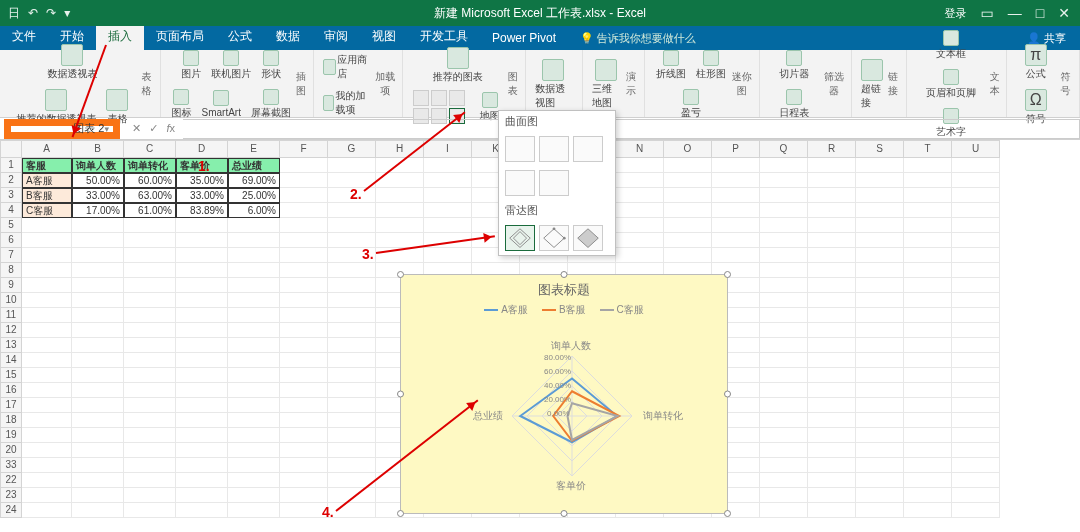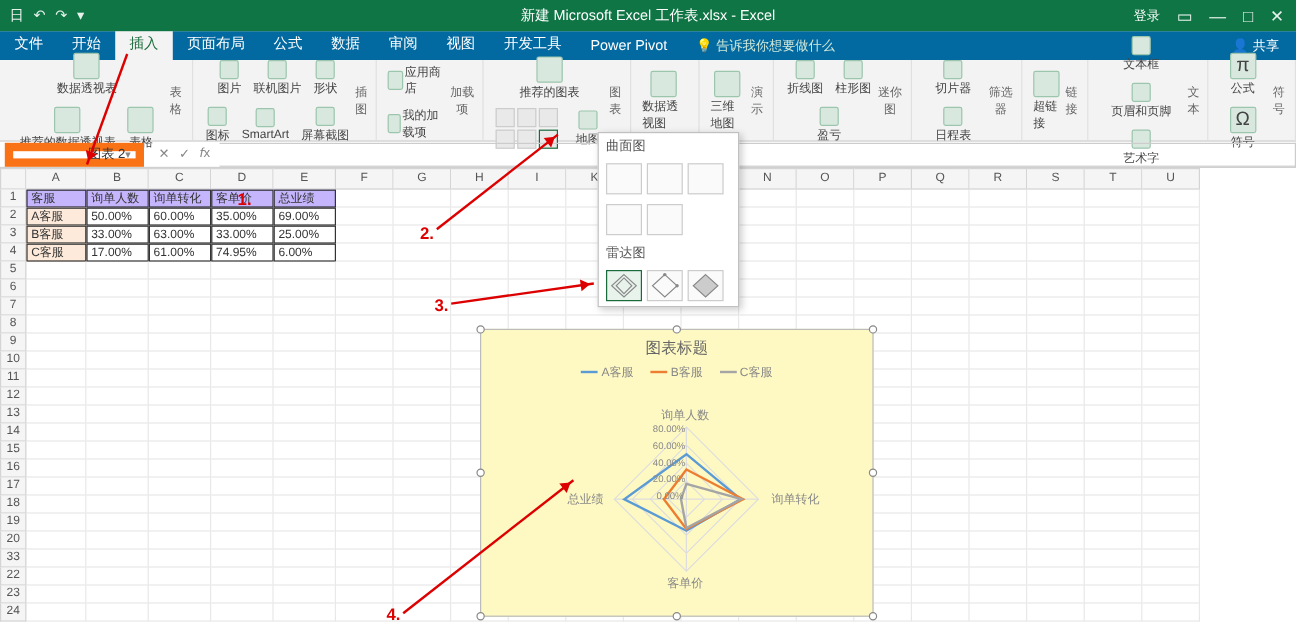--- a/index.html
+++ b/index.html
@@ -31,24 +31,24 @@
 .fxinput{flex:1;height:20px;border:1px solid #ccc;border-left:none}
 .sheet{position:relative;flex:1}
 .grid{position:relative}
 .colhdr{display:flex;height:18px;font-size:10px}
 .corner{width:22px;border:1px solid #d4d4d4;background:#f5f5f5}
 .ch{border:1px solid #d4d4d4;border-left:none;background:#f5f5f5;text-align:center;line-height:16px;color:#555}
 .rows{display:flex;flex-direction:column}
 .row{display:flex;height:15px}
 .rh{width:22px;border:1px solid #d4d4d4;border-top:none;background:#f5f5f5;text-align:center;font-size:10px;color:#555;line-height:14px}
 .cell{border-right:1px solid #e8e8e8;border-bottom:1px solid #e8e8e8;padding:0 3px;font-size:10px;line-height:14px;overflow:hidden;white-space:nowrap}
-.datahdr{background:#c4b5fd;border:1px solid #333!important;font-weight:400}
+.datahdr{background:#86efac;border:1px solid #333!important;font-weight:700}
 .datacell{border:1px solid #333!important}
 .datakey{background:#fdeada;border:1px solid #333!important}
-.num{text-align:left}
+.num{text-align:right}
 .dropdown{position:absolute;left:498px;top:110px;width:118px;background:#fff;border:1px solid #c0c0c0;box-shadow:2px 2px 6px rgba(0,0,0,.2);z-index:50}
 .ddlbl{padding:3px 6px;font-size:11px;color:#555}
 .thumbrow{display:flex;gap:4px;padding:4px 6px}
 .thumb{width:30px;height:26px;border:1px solid #ccc;background:#fafafa;cursor:pointer}
 .thumb.sel{border:1px solid #1a6b3c;background:#e8f3ec}
 .ddmore{padding:4px 6px;font-size:10px;color:#555;border-top:1px solid #e0e0e0}
 .ddmore::before{content:"★ ";color:#8a8a8a}
 .chartbox{position:absolute;left:400px;top:274px;width:328px;height:240px;border:1px solid #bbb;background:#fef9c3}
 .chartbox .handle{position:absolute;width:7px;height:7px;background:#fff;border:1px solid #888;border-radius:50%}
 .h-tl{left:-4px;top:-4px}.h-tr{right:-4px;top:-4px}.h-bl{left:-4px;bottom:-4px}.h-br{right:-4px;bottom:-4px}
@@ -376,21 +376,21 @@
           <div class="cell cw-r"></div>
           <div class="cell cw-r"></div>
           <div class="cell cw-r"></div>
           <div class="cell cw-r"></div>
         </div>
         <div class="row">
           <div class="rh">4</div>
           <div class="cell cw-a datakey">C客服</div>
           <div class="cell cw-b datacell num">17.00%</div>
           <div class="cell cw-c datacell num">61.00%</div>
-          <div class="cell cw-d datacell num">74.95%</div>
+          <div class="cell cw-d datacell num">83.89%</div>
           <div class="cell cw-e datacell num">6.00%</div>
           <div class="cell cw-r"></div>
           <div class="cell cw-r"></div>
           <div class="cell cw-r"></div>
           <div class="cell cw-r"></div>
           <div class="cell cw-r"></div>
           <div class="cell cw-r"></div>
           <div class="cell cw-r"></div>
           <div class="cell cw-r"></div>
           <div class="cell cw-r"></div>

